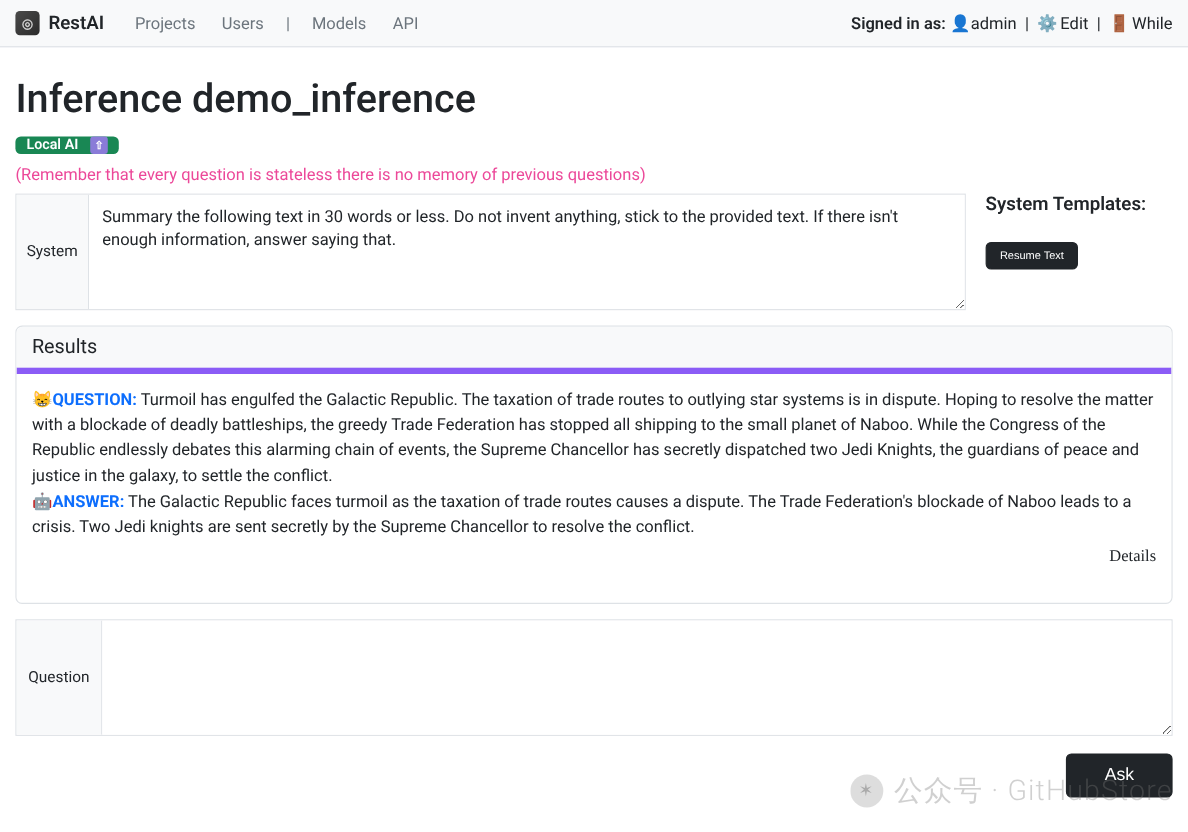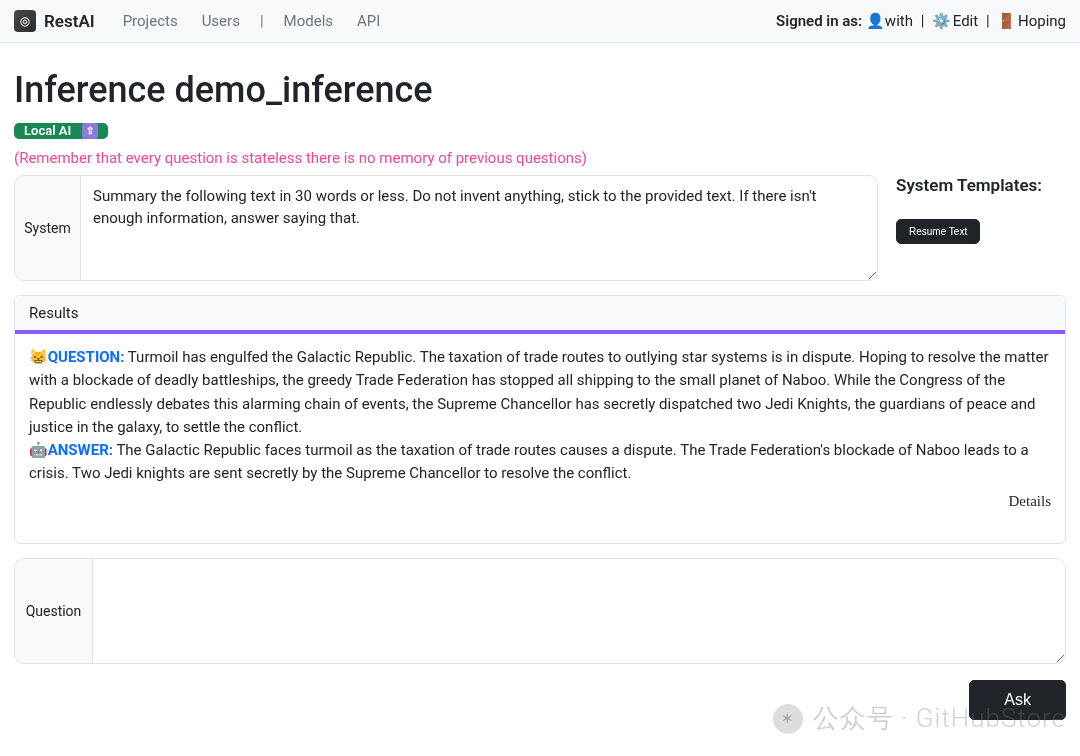--- a/index.html
+++ b/index.html
@@ -68,21 +68,21 @@
     display: inline-flex; align-items: center; justify-content: center;
     font-size: 10px;
   }
   .hint { margin: 10px 0 8px 0; color: #ec4899; }
   .row { display: flex; gap: 18px; align-items: flex-start; }
   .left { flex: 1; }
   .right { width: 170px; }
 
   .panel {
     border: 1px solid #dee2e6;
-    border-radius: 10px;
+    border-radius: 0;
     display: flex;
     overflow: hidden;
   }
   .panel-label {
     width: 66px;
     background: #f8f9fa;
     border-right: 1px solid #dee2e6;
     display: flex;
     align-items: center;
     justify-content: center;
@@ -117,23 +117,23 @@
   }
   .btn-dark.big { padding: 10px 34px; font-size: 16px; }
 
   .card {
     border: 1px solid #dee2e6;
     border-radius: 6px;
     margin-top: 14px;
   }
   .card-header {
     background: #f8f9fa;
-    border-bottom: 4px solid #8b5cf6;
+    border-bottom: 6px solid #8b5cf6;
     padding: 8px 14px;
-    font-size: 15px;
+    font-size: 18px;
     border-radius: 6px 6px 0 0;
   }
   .card-body { padding: 12px 14px 30px 14px; line-height: 1.55; }
   .qlabel { color: #0d6efd; font-weight: 700; }
   .qemoji { margin-right: 0px; }
   .details { float: right; color: #212529; margin-top: 4px; cursor: pointer; font-family: Liberation Serif, serif; }
 
   .ask-row { display: flex; justify-content: flex-end; margin-top: 16px; }
 
   .watermark {
@@ -165,29 +165,29 @@
   <div class="nav-links">
     <a class="nav-link">Projects</a>
     <a class="nav-link">Users</a>
     <span class="nav-sep">|</span>
     <a class="nav-link">Models</a>
     <a class="nav-link">API</a>
   </div>
   <div class="nav-right">
     <span class="label">Signed in as:</span>
     <span>
-      <span class="ico">👤</span><span>with</span>
+      <span class="ico">👤</span><span>admin</span>
     </span>
     <span>&nbsp;|&nbsp;</span>
     <span class="nav-action">
       <span class="ico">⚙️</span><span>Edit</span>
     </span>
     <span>&nbsp;|&nbsp;</span>
     <span class="nav-action">
-      <span class="ico">🚪</span><span>Hoping</span>
+      <span class="ico">🚪</span><span>While</span>
     </span>
   </div>
 </div>
 
 <div class="container">
   <h1>Inference demo_inference</h1>
   <span class="badge">
     <span>Local AI</span>
     <span class="pill">⇧</span>
   </span>

